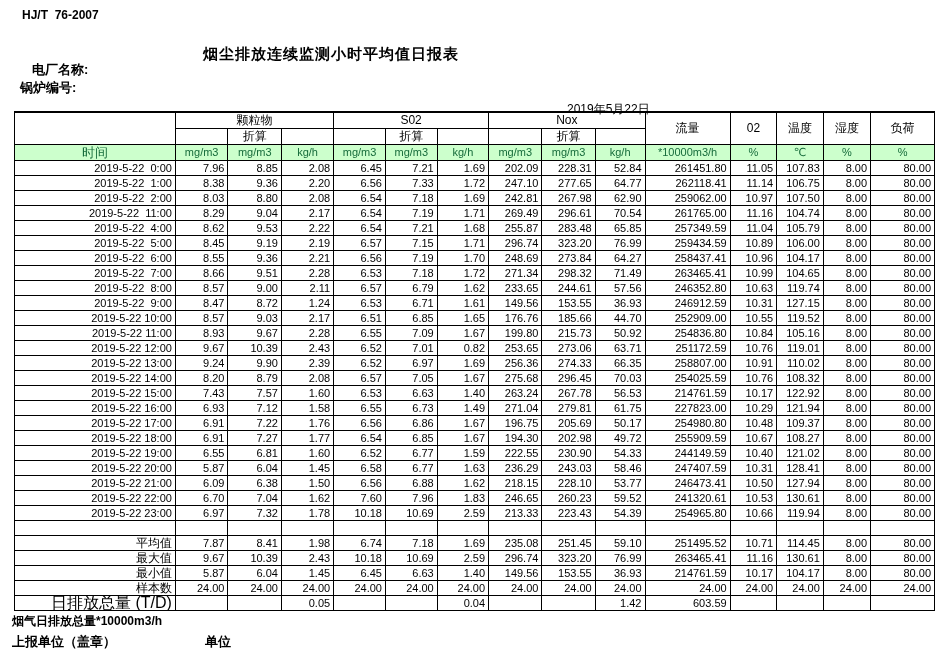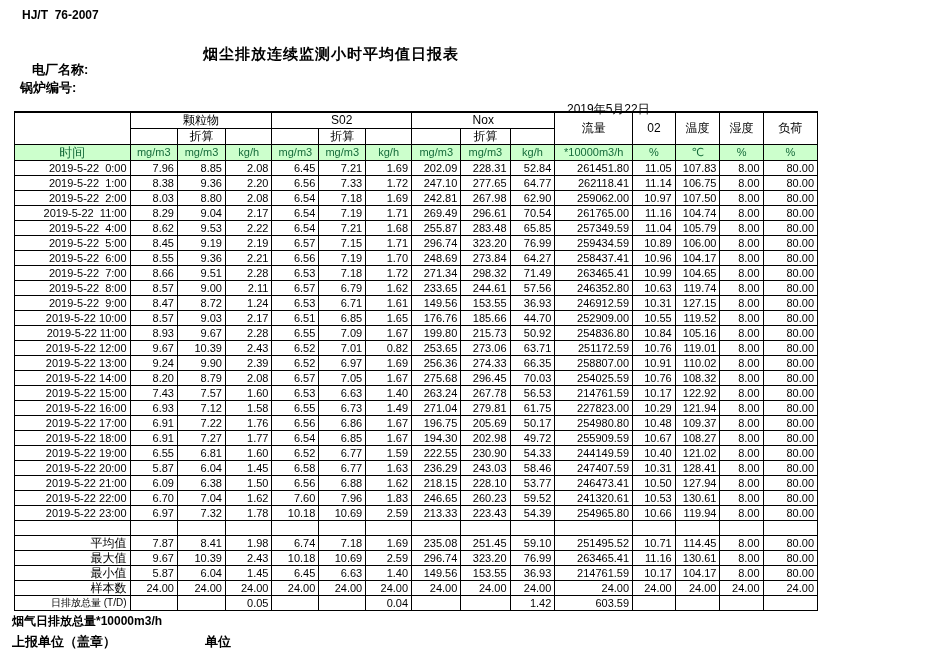--- a/index.html
+++ b/index.html
@@ -3,21 +3,21 @@
 <meta charset="utf-8">
 <style>
   :root{
     --green-bg:#ccffcc;
     --green-text:#156b3a;
     --border:#000000;
   }
   html,body{margin:0;padding:0;background:#ffffff;}
   .page{
     position:relative;
-    width:818px;height:655px;
+    width:935px;height:655px;
     background:#ffffff;
     font-family:"Liberation Sans","DejaVu Sans",sans-serif;
     color:#000;
     overflow:hidden;
   }
   .std{position:absolute;left:22px;top:8px;font-size:12px;font-weight:bold;white-space:pre;}
   .title{position:absolute;left:203px;top:29px;font-size:15px;font-weight:bold;letter-spacing:1px;margin-top:16px;}
   .plant{position:absolute;left:20px;top:61px;font-size:13px;font-weight:bold;margin-left:12px;}
   .boiler{position:absolute;left:20px;top:79px;font-size:13px;font-weight:bold;}
   .date{position:absolute;left:567px;top:81px;font-size:12px;margin-top:20px;}
@@ -44,21 +44,21 @@
   }
   table.report td.green{
     background:var(--green-bg);
     color:var(--green-text);
     font-size:11px;
   }
   table.report td.tlabel{font-size:13px;}
   table.report td.time{text-align:right;font-size:11px;}
   table.report td.num{text-align:right;}
   table.report td.sum{text-align:right;font-size:12px;}
-  table.report td.sum.left{text-align:left;font-size:10px;padding-left:36px;}
+  table.report td.sum.left{text-align:left;font-size:16px;padding-left:36px;}
   .note{position:absolute;left:12px;top:613px;font-size:12px;font-weight:bold;}
   .report-unit{position:absolute;left:12px;top:633px;font-size:13px;font-weight:bold;}
   .unit{position:absolute;left:205px;top:633px;font-size:13px;font-weight:bold;}
 </style>
 </head>
 <body>
 
 <div class="page">
   <div class="std">HJ/T  76-2007</div>
   <div class="title">烟尘排放连续监测小时平均值日报表</div>

